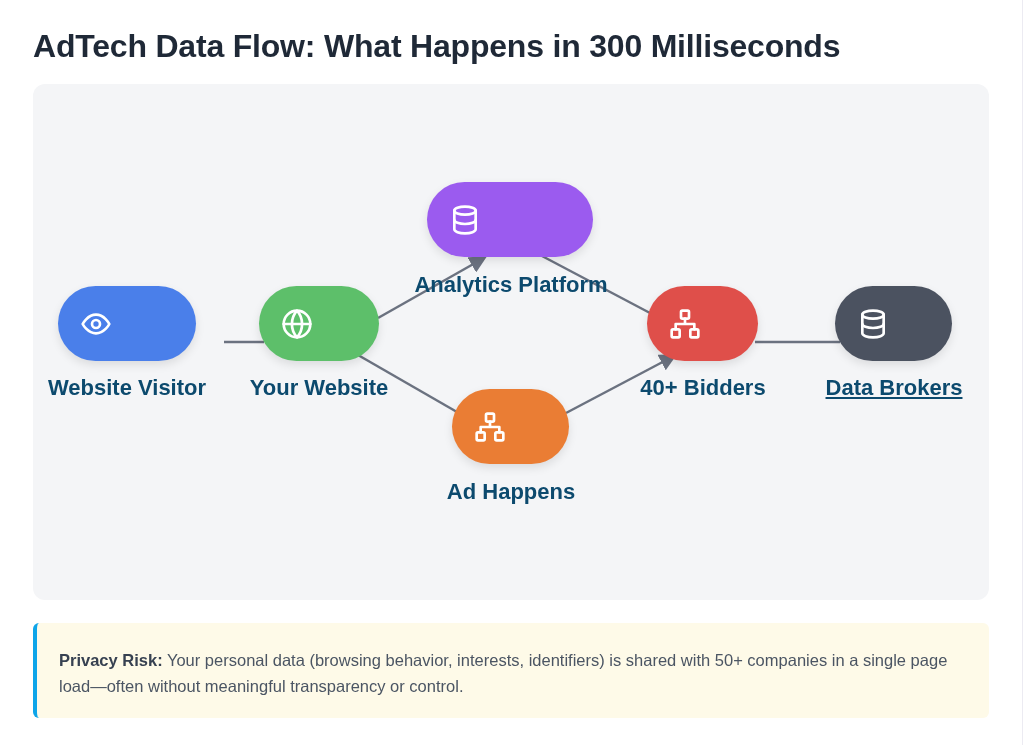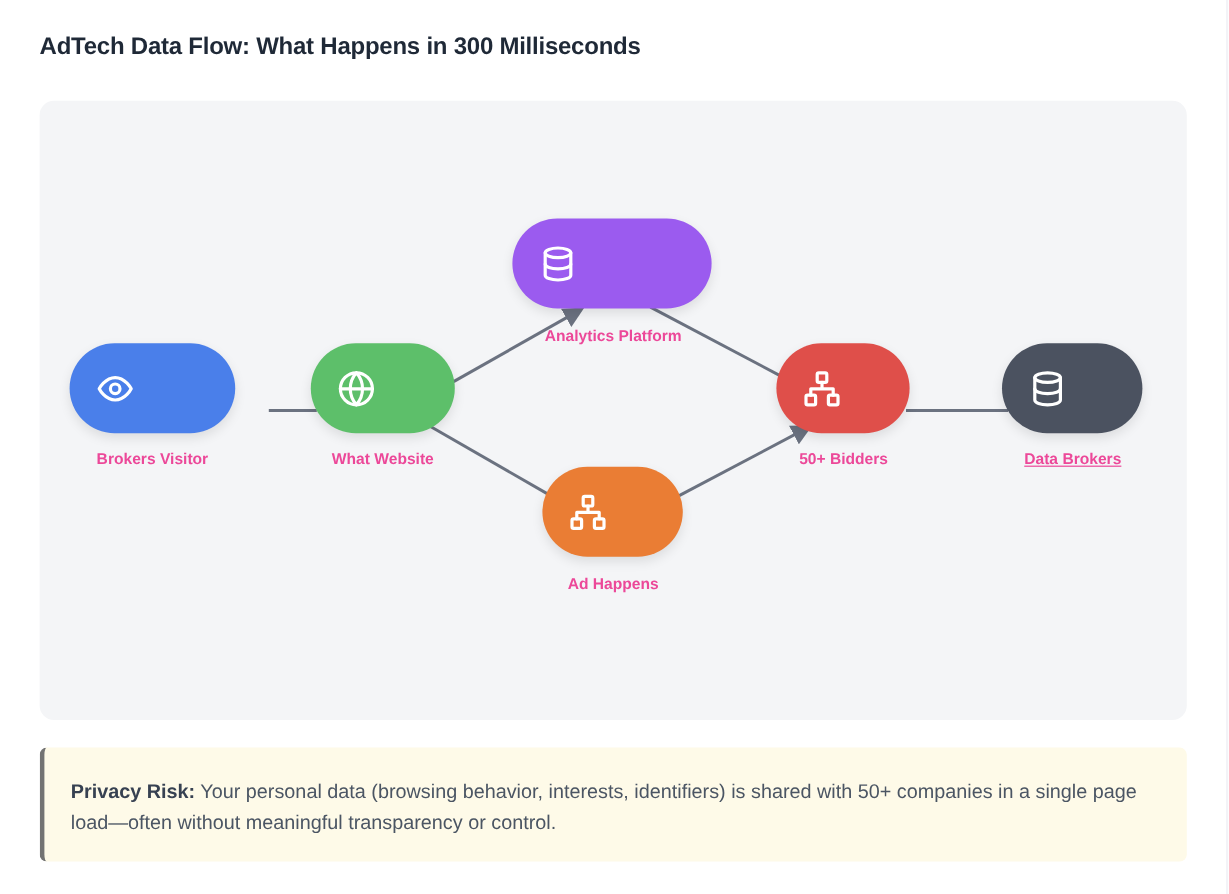--- a/index.html
+++ b/index.html
@@ -2,42 +2,42 @@
 <html><head>
 <meta charset="utf-8">
 <style>
   html, body { margin: 0; padding: 0; }
   body {
     width: 1024px; height: 745px; background: #ffffff; position: relative; overflow: hidden;
     font-family: "Liberation Sans", "DejaVu Sans", sans-serif; color: #1f2937;
   }
   .title {
     position: absolute; left: 33px; top: 28px; margin: 0;
-    font-size: 20px; font-weight: 700; color: #1f2937; letter-spacing: -0.2px;
+    font-size: 32px; font-weight: 700; color: #1f2937; letter-spacing: -0.2px;
   }
   .panel {
     position: absolute; left: 33px; top: 84px; width: 956px; height: 516px;
     background: #f4f5f7; border-radius: 12px;
   }
   .edges { position: absolute; left: 0; top: 0; width: 1024px; height: 745px; pointer-events: none; }
   .node {
     position: absolute; height: 75px; border-radius: 38px;
     box-shadow: 0 4px 10px rgba(0,0,0,0.10);
     display: flex; align-items: center; cursor: pointer;
   }
   .node .icon { position: absolute; left: 22px; top: 22px; width: 32px; height: 32px; display: block; }
   .node .icon svg { width: 32px; height: 32px; display: block; }
   .label {
-    position: absolute; font-size: 13px; font-weight: 700; color: #ec4899;
+    position: absolute; font-size: 22px; font-weight: 700; color: #0c4a6e;
     white-space: nowrap; transform: translateX(-50%);
   }
   .risk {
     position: absolute; left: 33px; top: 623px; width: 956px; height: 95px;
     background: #fefae8; border-radius: 6px; box-sizing: border-box;
-    border-left: 4px solid #737373;
+    border-left: 4px solid #0ea5e9;
     padding: 24px 24px 0 22px;
     font-size: 16.5px; line-height: 26px; color: #4b5563;
   }
   .risk strong { color: #374151; font-weight: 700; }
   .edge-line { position: absolute; right: 1px; top: 0; width: 1px; height: 745px; background: #ecebf2; }
 </style>
 </head>
 <body>
 
 <h1 class="title">AdTech Data Flow: What Happens in 300 Milliseconds</h1>
@@ -61,32 +61,32 @@
 </svg>
 
 <div class="node" style="left:58px;top:286px;width:138px;background:#4a7fea;">
   <span class="icon">
     <svg viewBox="0 0 24 24" fill="none" stroke="#fff" stroke-width="2" stroke-linecap="round" stroke-linejoin="round">
         <path d="M2 12s3.6-7 10-7 10 7 10 7-3.6 7-10 7S2 12 2 12z"></path>
         <circle cx="12" cy="12" r="3"></circle>
       </svg>
   </span>
 </div>
-<div class="label" style="left:127px;top:375px;">Brokers Visitor</div>
+<div class="label" style="left:127px;top:375px;">Website Visitor</div>
 
 <div class="node" style="left:259px;top:286px;width:120px;background:#5dbf6a;">
   <span class="icon">
     <svg viewBox="0 0 24 24" fill="none" stroke="#fff" stroke-width="2" stroke-linecap="round" stroke-linejoin="round">
         <circle cx="12" cy="12" r="10"></circle>
         <path d="M2 12h20"></path>
         <path d="M12 2a15 15 0 0 1 0 20a15 15 0 0 1 0-20z"></path>
       </svg>
   </span>
 </div>
-<div class="label" style="left:319px;top:375px;">What Website</div>
+<div class="label" style="left:319px;top:375px;">Your Website</div>
 
 <div class="node" style="left:427px;top:182px;width:166px;background:#9b5bef;">
   <span class="icon">
     <svg viewBox="0 0 24 24" fill="none" stroke="#fff" stroke-width="2" stroke-linecap="round" stroke-linejoin="round">
         <ellipse cx="12" cy="5" rx="8" ry="3"></ellipse>
         <path d="M4 5v14c0 1.7 3.6 3 8 3s8-1.3 8-3V5"></path>
         <path d="M4 12c0 1.7 3.6 3 8 3s8-1.3 8-3"></path>
       </svg>
   </span>
 </div>
@@ -107,21 +107,21 @@
 <div class="node" style="left:647px;top:286px;width:111px;background:#df4f4a;">
   <span class="icon">
     <svg viewBox="0 0 24 24" fill="none" stroke="#fff" stroke-width="2" stroke-linecap="round" stroke-linejoin="round">
         <rect x="9" y="2" width="6" height="6" rx="1"></rect>
         <rect x="2" y="16" width="6" height="6" rx="1"></rect>
         <rect x="16" y="16" width="6" height="6" rx="1"></rect>
         <path d="M12 8v4M5 16v-4h14v4"></path>
       </svg>
   </span>
 </div>
-<div class="label" style="left:703px;top:375px;">50+ Bidders</div>
+<div class="label" style="left:703px;top:375px;">40+ Bidders</div>
 
 <div class="node" style="left:835px;top:286px;width:117px;background:#4b5260;">
   <span class="icon">
     <svg viewBox="0 0 24 24" fill="none" stroke="#fff" stroke-width="2" stroke-linecap="round" stroke-linejoin="round">
         <ellipse cx="12" cy="5" rx="8" ry="3"></ellipse>
         <path d="M4 5v14c0 1.7 3.6 3 8 3s8-1.3 8-3V5"></path>
         <path d="M4 12c0 1.7 3.6 3 8 3s8-1.3 8-3"></path>
       </svg>
   </span>
 </div>

